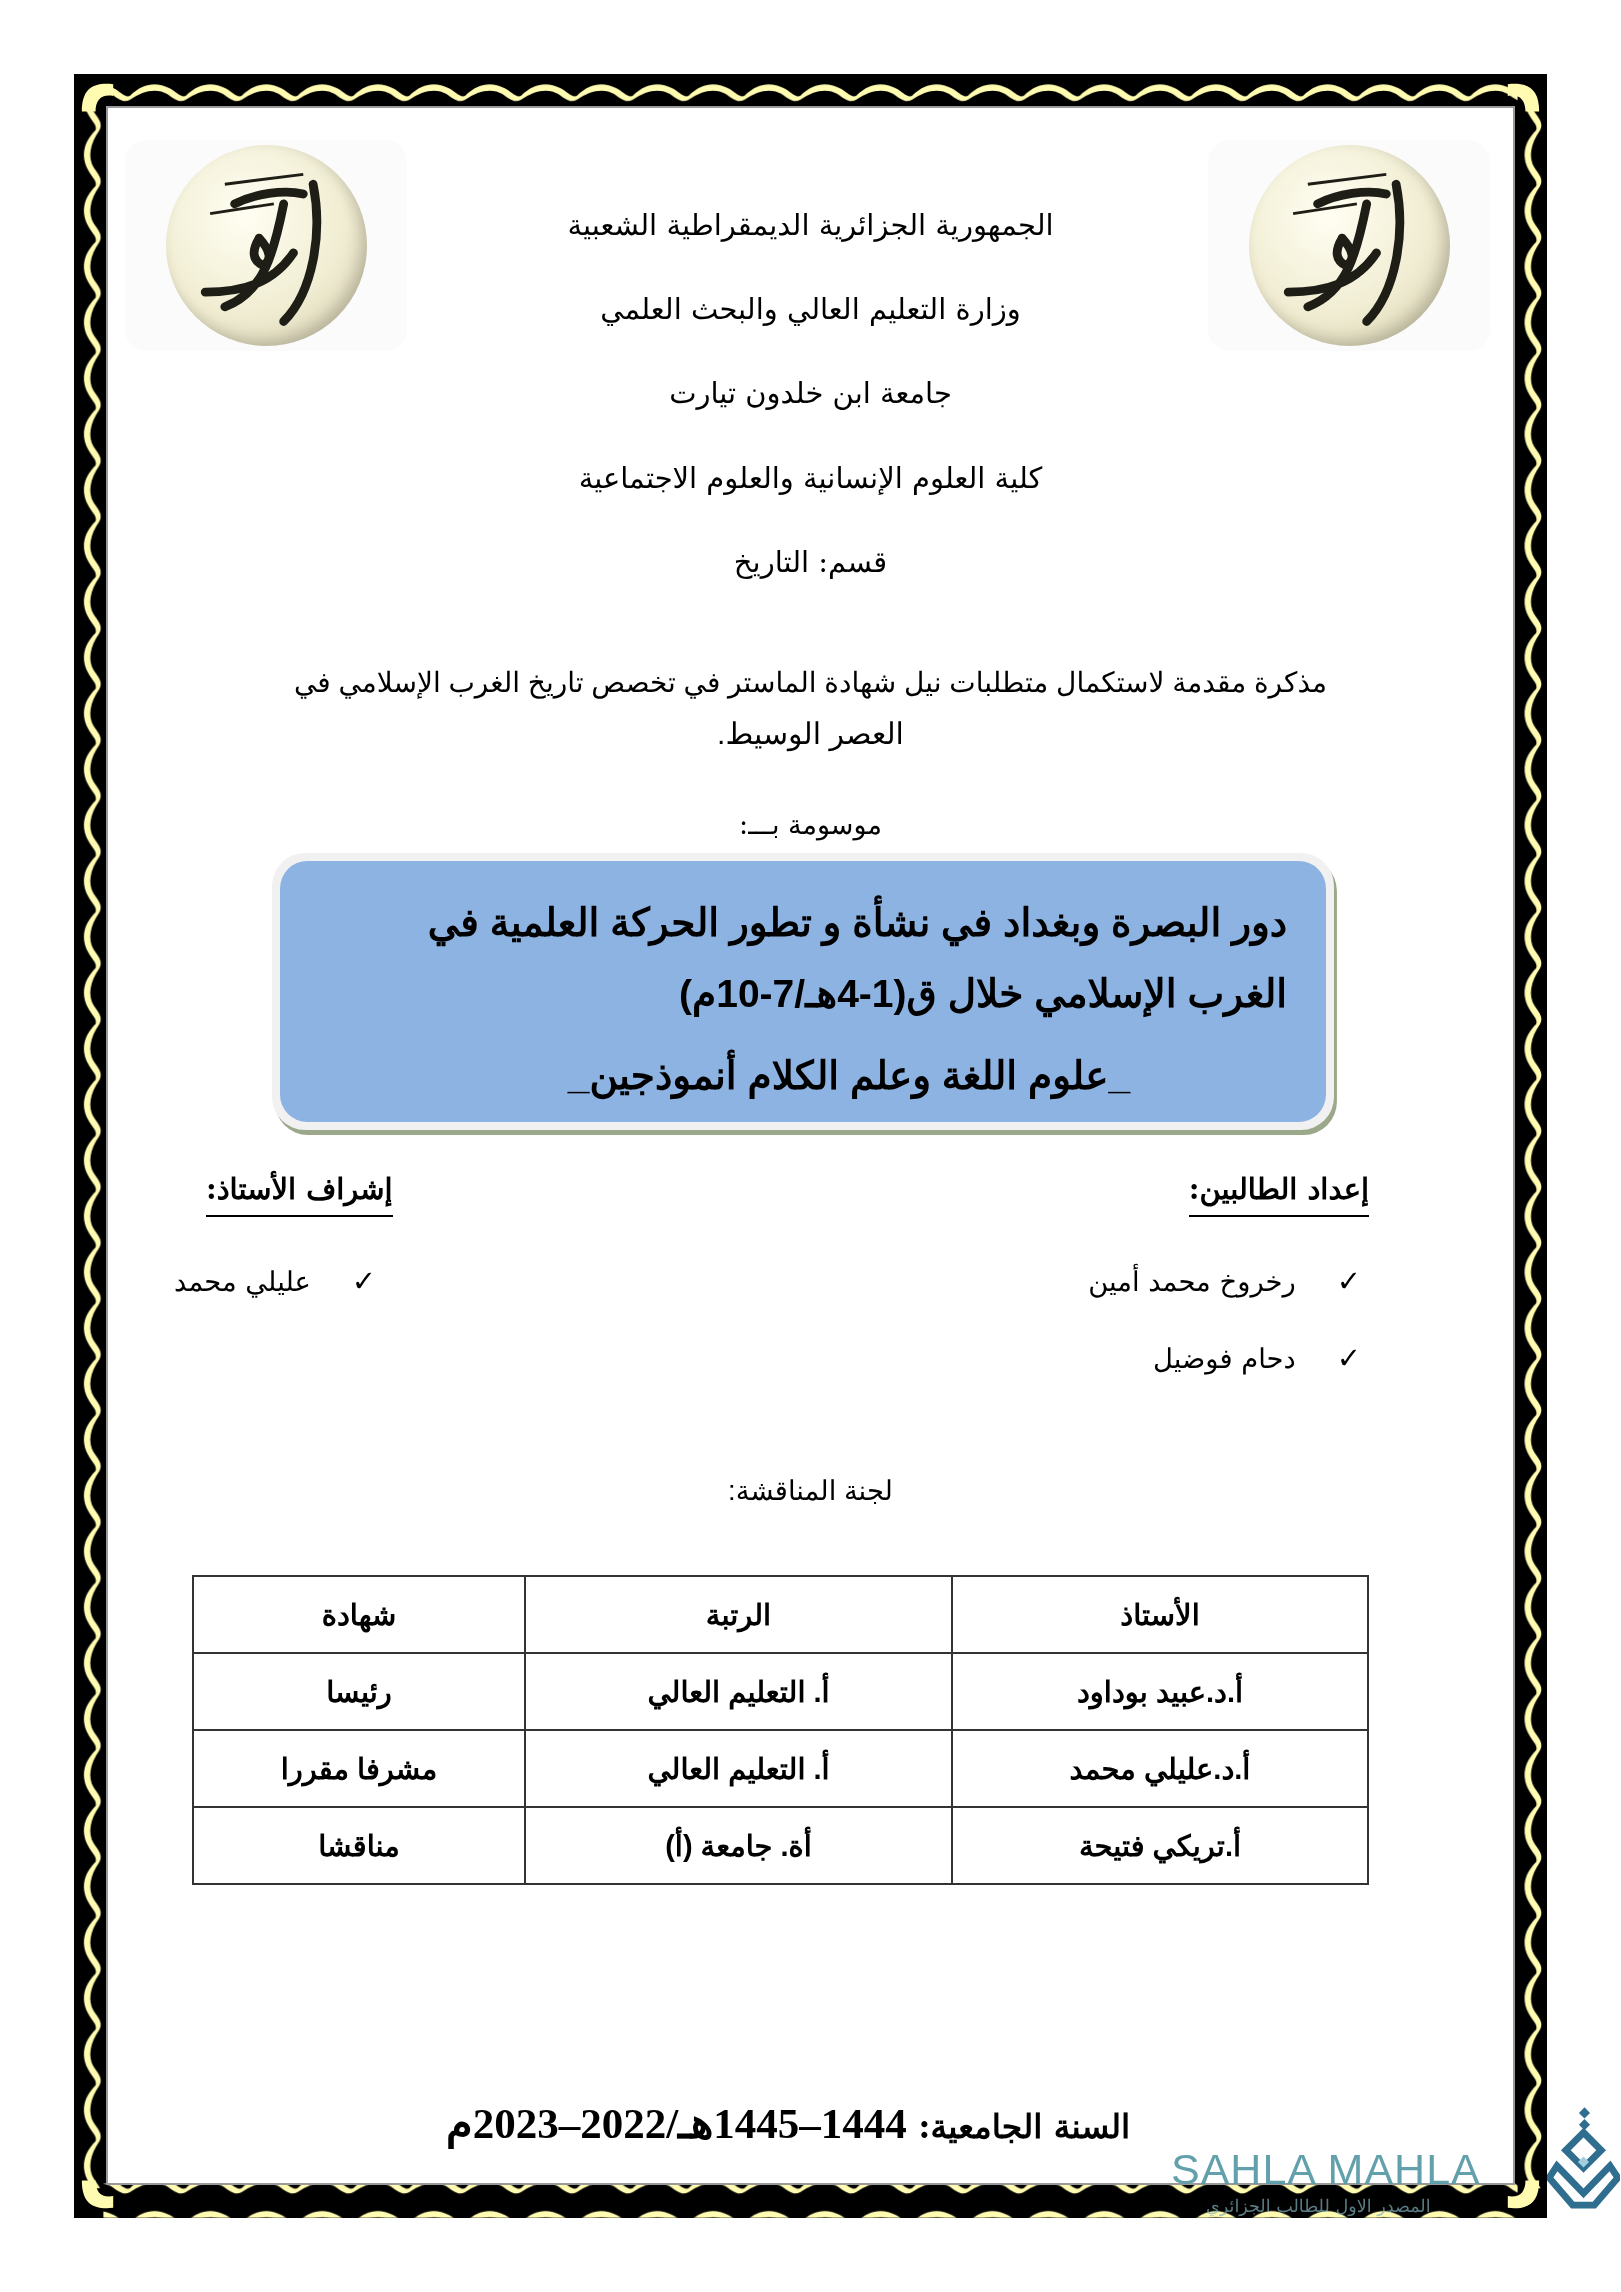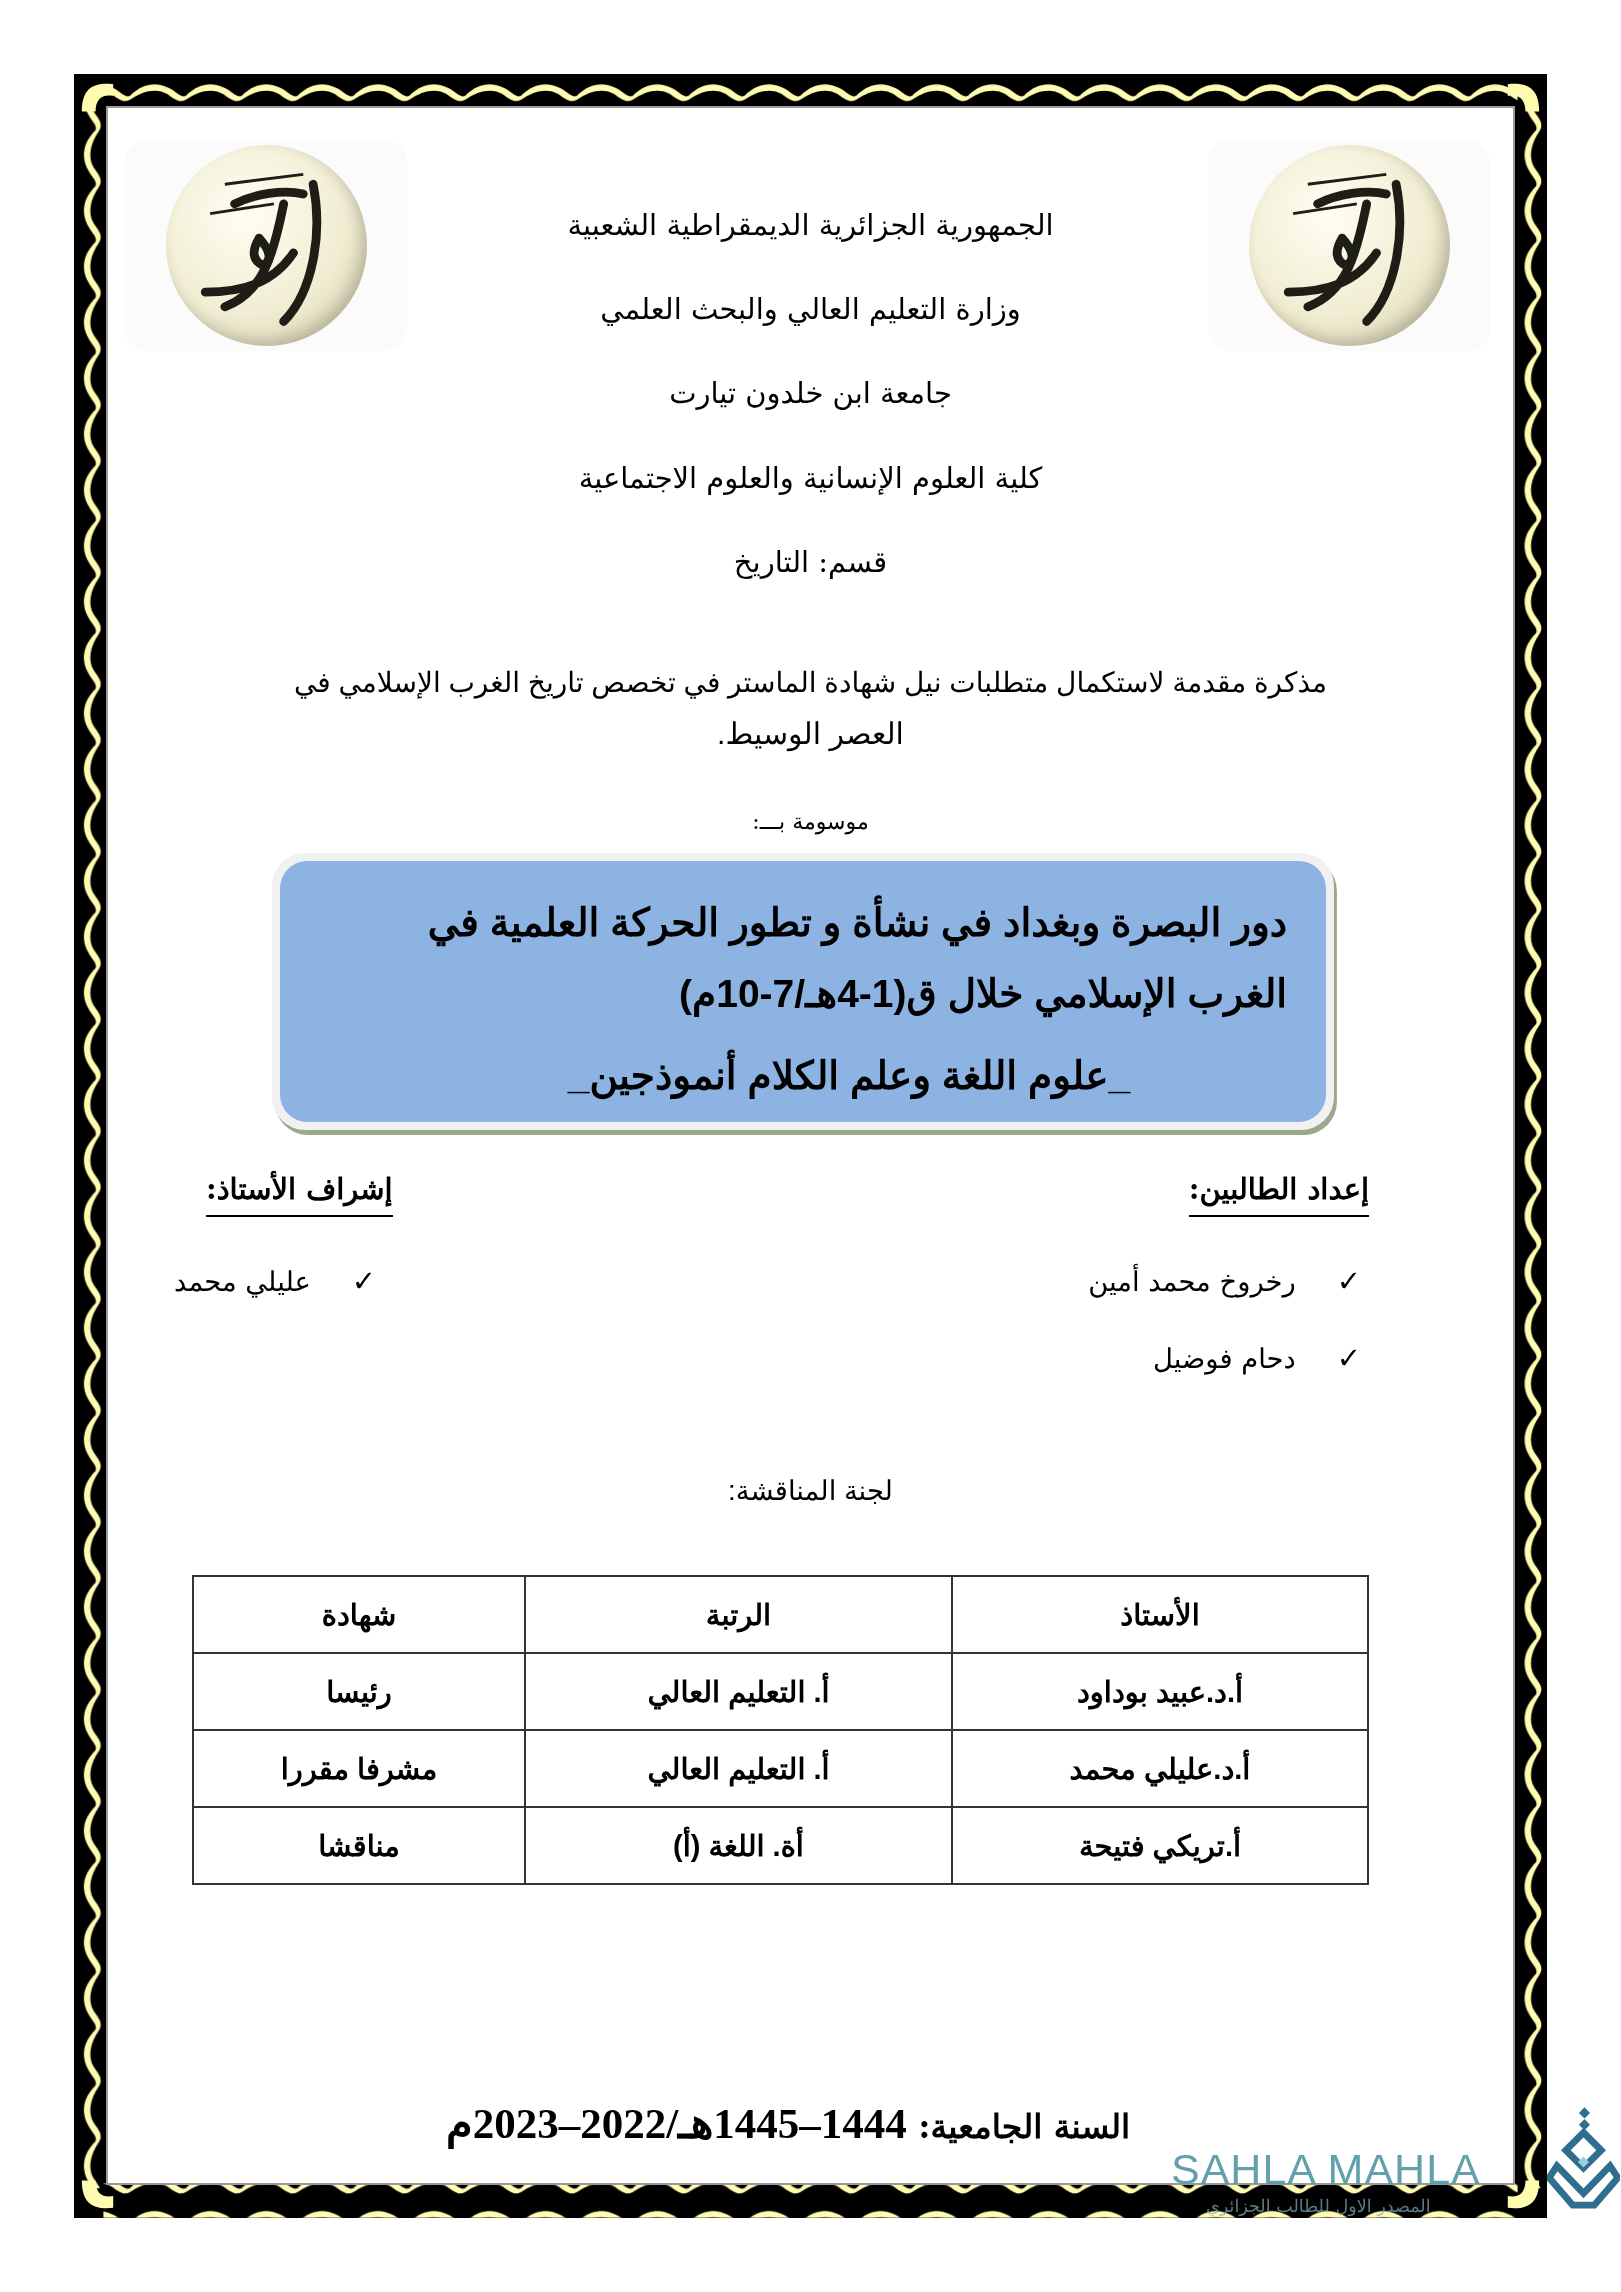--- a/index.html
+++ b/index.html
@@ -119,21 +119,21 @@
 </div>
 
 <div class="center-line h1" style="top:208px">الجمهورية الجزائرية الديمقراطية الشعبية</div>
 <div class="center-line h1" style="top:292px">وزارة التعليم العالي والبحث العلمي</div>
 <div class="center-line h1" style="top:376px">جامعة ابن خلدون تيارت</div>
 <div class="center-line h1" style="top:461px">كلية العلوم الإنسانية والعلوم الاجتماعية</div>
 <div class="center-line h1" style="top:545px">قسم: التاريخ</div>
 
 <div class="center-line" style="top:666px;font-size:28px;font-family:'Liberation Sans',sans-serif">مذكرة مقدمة لاستكمال متطلبات نيل شهادة الماستر في تخصص تاريخ الغرب الإسلامي في</div>
 <div class="center-line" style="top:716px;font-size:30px;font-family:'Liberation Sans',sans-serif">العصر الوسيط.</div>
-<div class="center-line" style="top:809px;font-size:22px">موسومة بـــ:</div>
+<div class="center-line" style="top:809px;font-size:27px">موسومة بـــ:</div>
 
 <div class="title-box">
   <div class="title-inner">
     <div class="title-line" style="top:39px">دور البصرة وبغداد في نشأة و تطور الحركة العلمية في</div>
     <div class="title-line" style="top:110px">الغرب الإسلامي خلال ق(1-4هـ/7-10م)</div>
     <div class="title-line" style="top:192px;right:196px">_علوم اللغة وعلم الكلام أنموذجين_</div>
   </div>
 </div>
 
 <div class="section-h" style="right:252px;top:1172px">إعداد الطالبين:</div>
@@ -166,21 +166,21 @@
     <td>أ.   التعليم العالي</td>
     <td>رئيسا</td>
   </tr>
   <tr>
     <td>أ.د.عليلي محمد</td>
     <td>أ.   التعليم العالي</td>
     <td>مشرفا مقررا</td>
   </tr>
   <tr>
     <td>أ.تريكي فتيحة</td>
-    <td>أة. اللغة (أ)</td>
+    <td>أة. جامعة (أ)</td>
     <td>مناقشا</td>
   </tr>
 </tbody>
   </table>
 
 <div class="year">
   <span>السنة الجامعية:</span>
   <span class="nums">1444–1445هـ/2022–2023م</span>
 </div>
 

